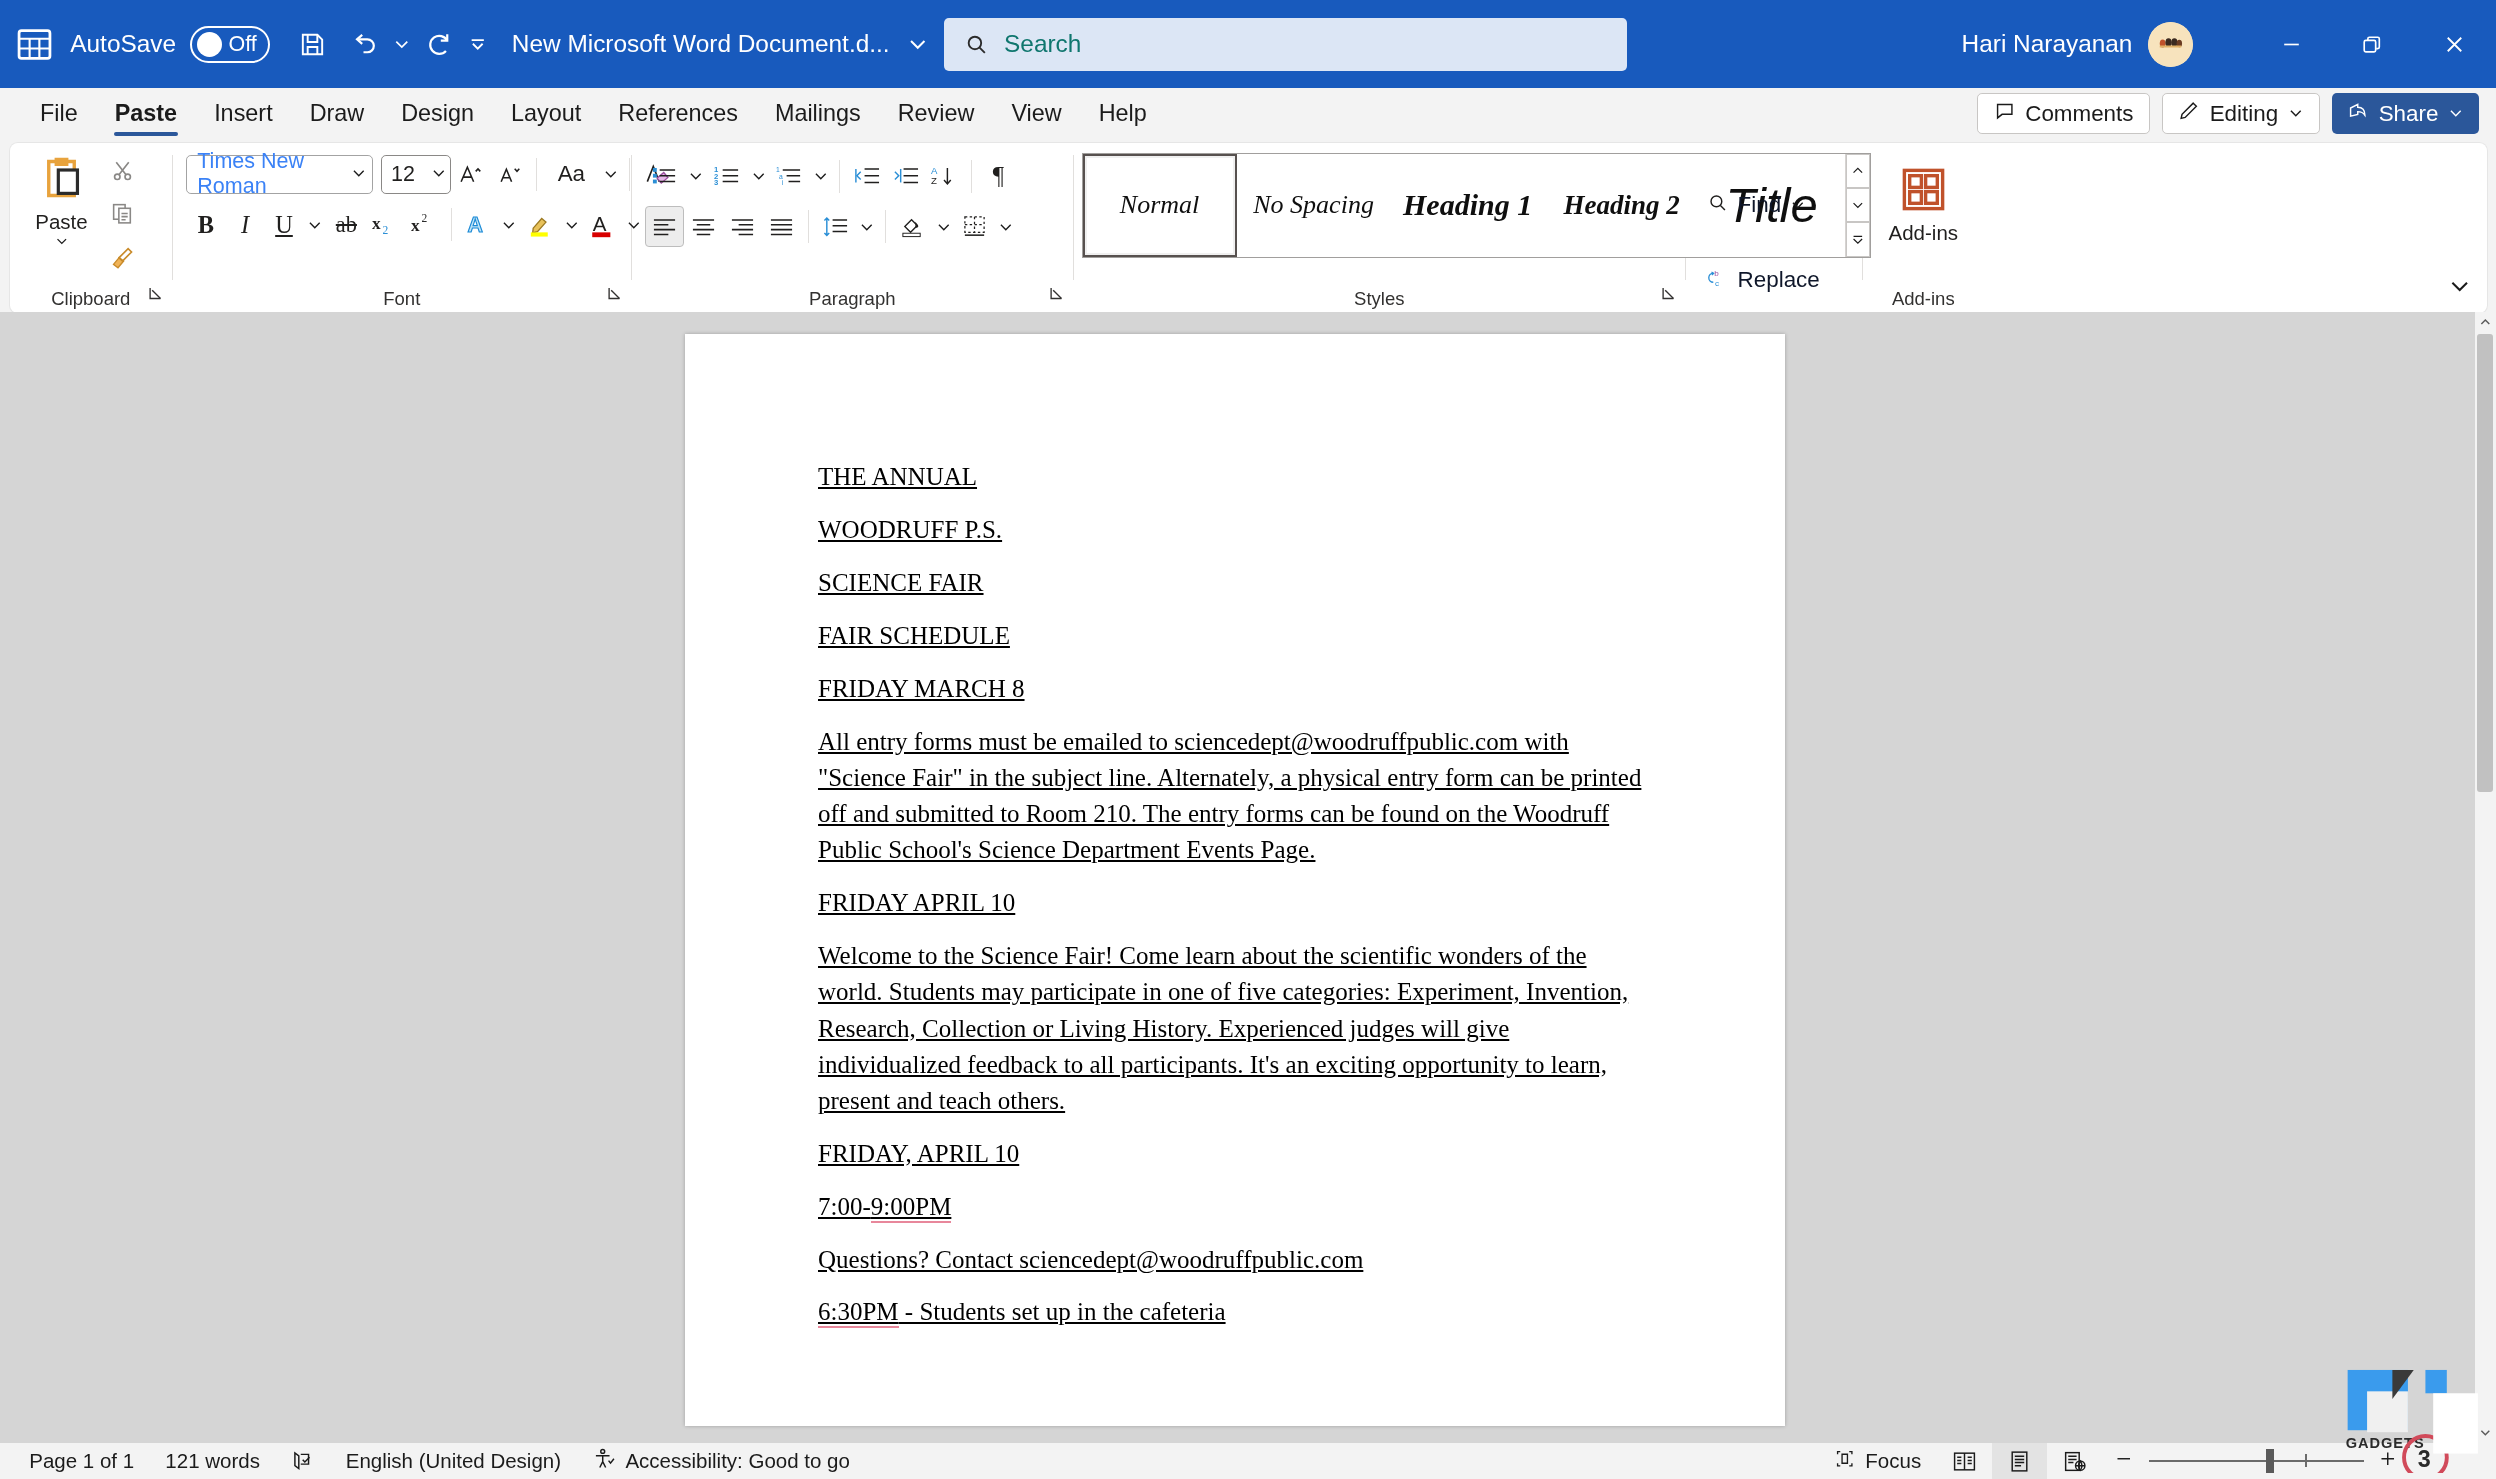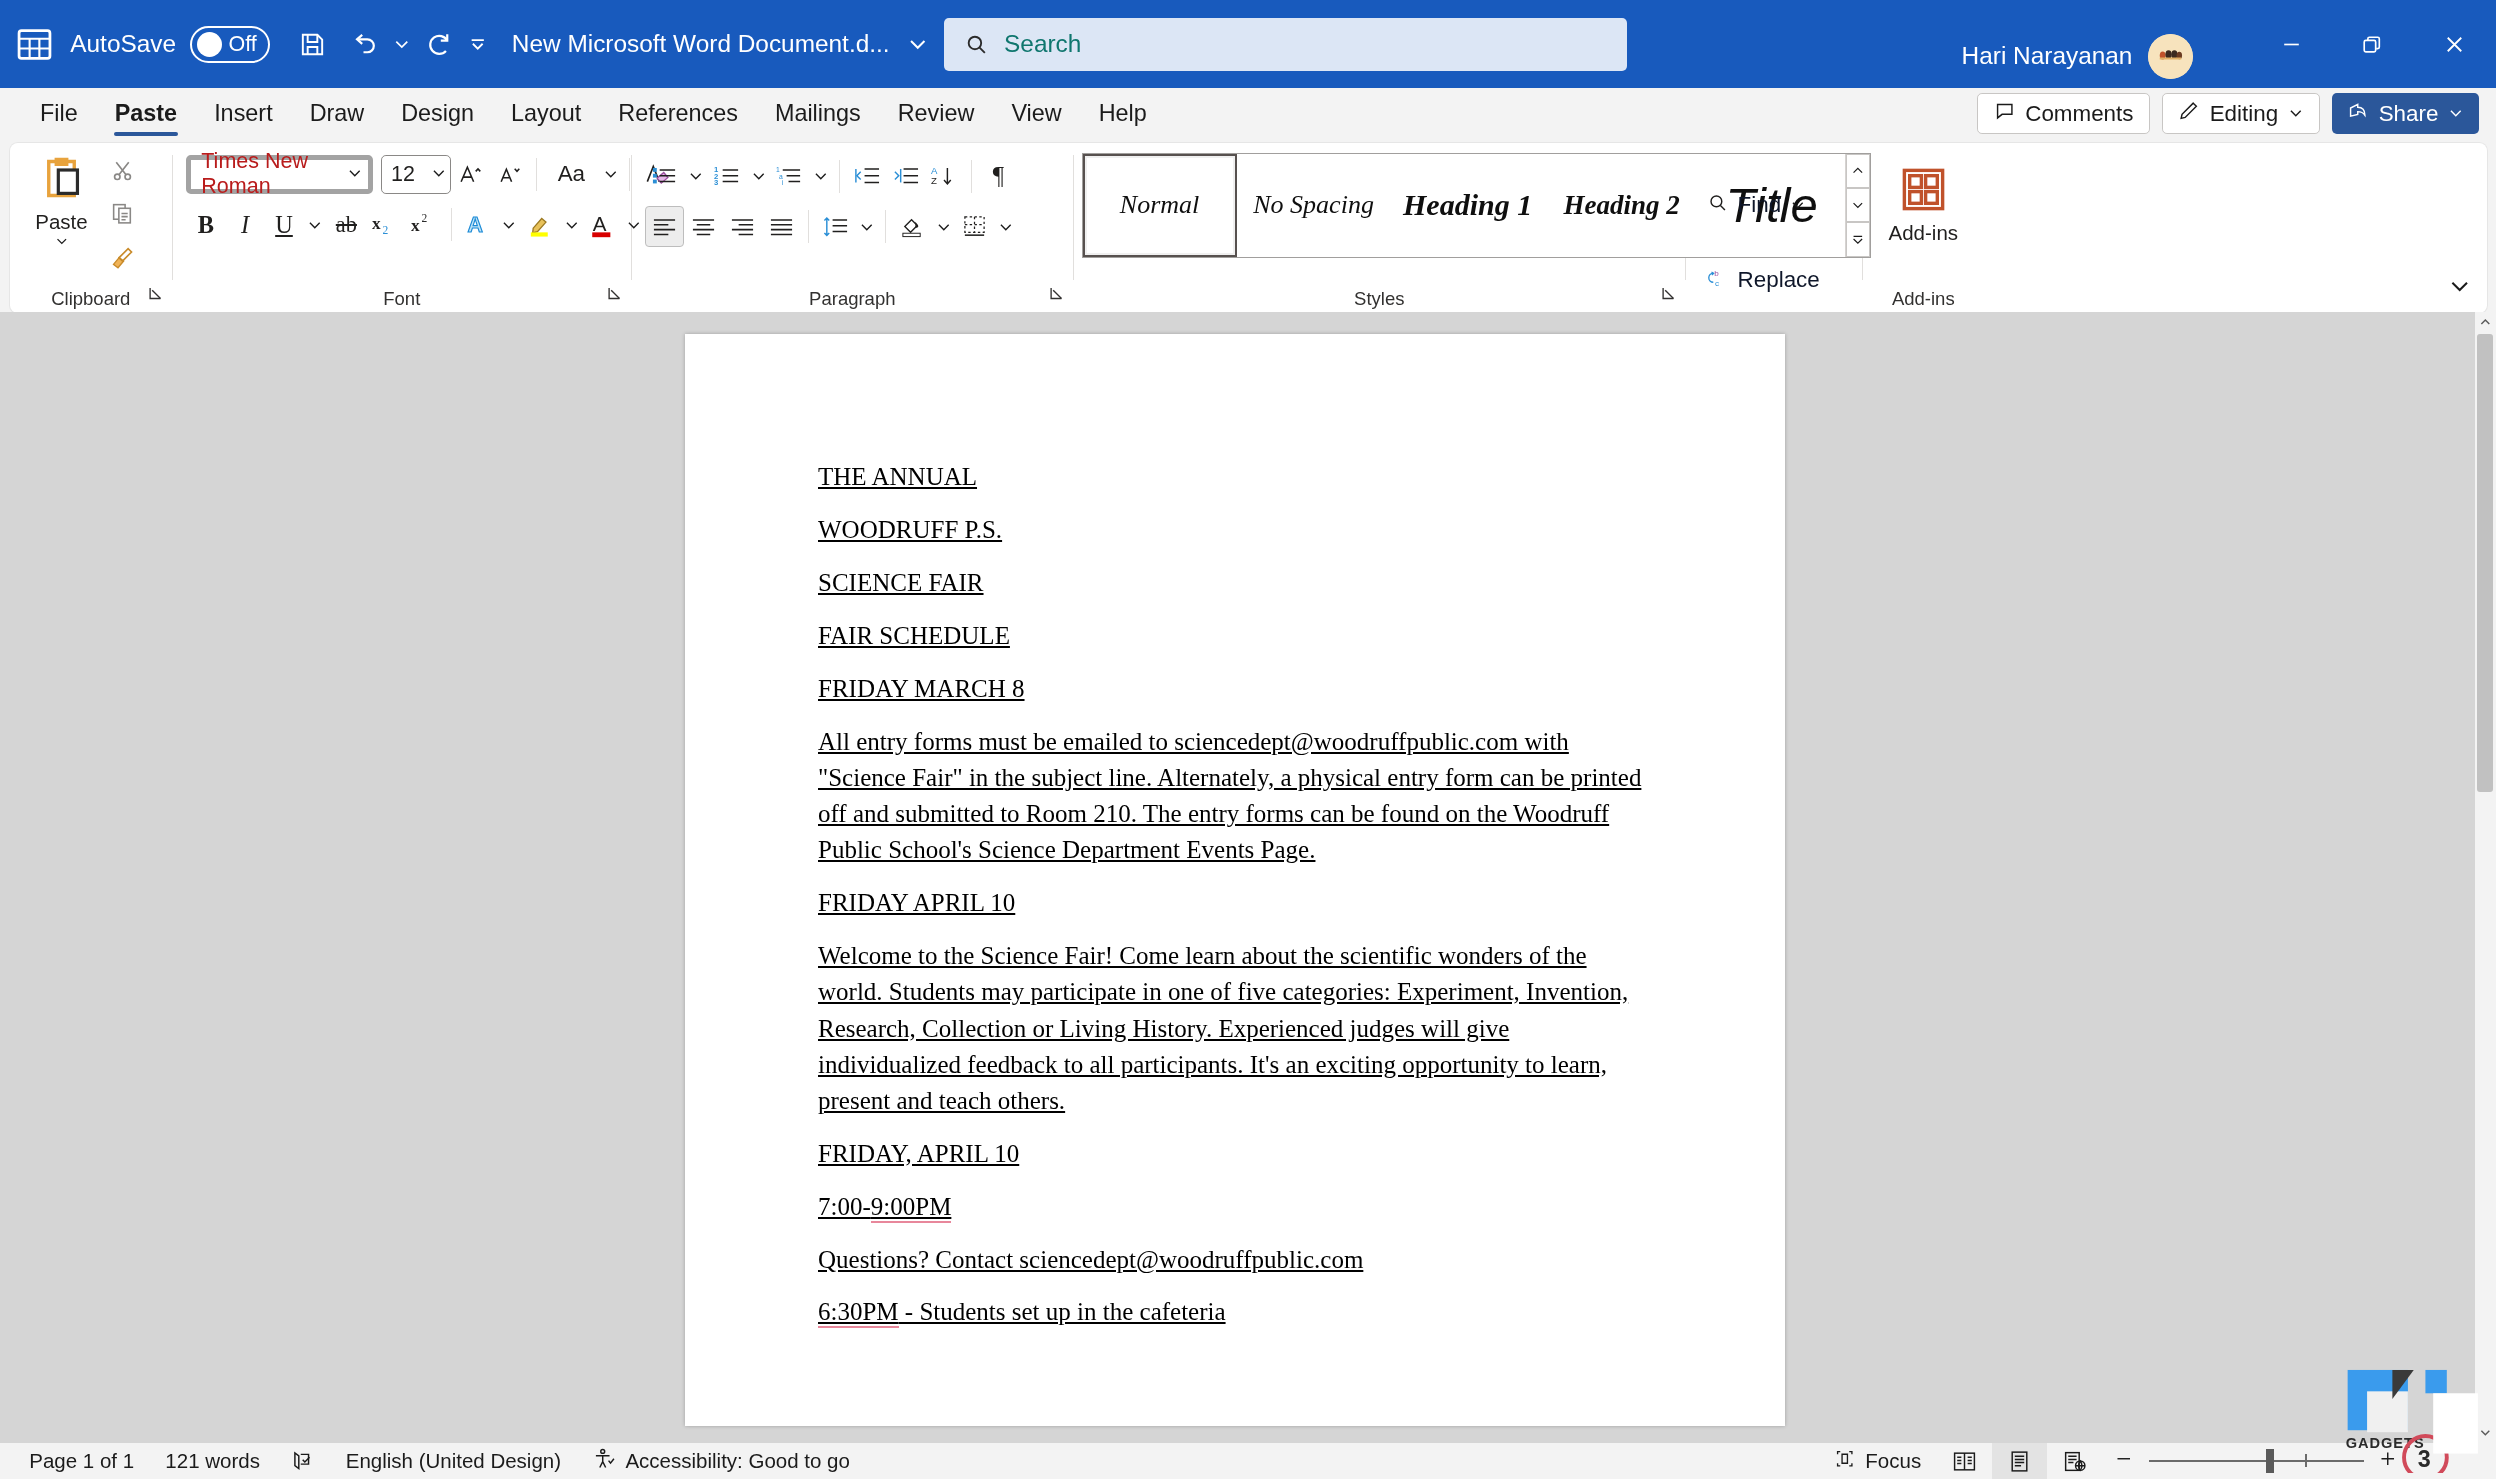--- a/index.html
+++ b/index.html
@@ -36,21 +36,21 @@
   }
   .title-caret { margin-left: 17.6px; display:flex; align-items:center; }
   .search-box {
     position: absolute; left: 944px; top: 17.6px; width: 683px; height: 53px;
     background: #dce6f5; border-radius: 4.9px; display: flex; align-items: center;
     padding-left: 19.5px; color: #1b1b1b;
   }
   .search-box .sicon { margin-right: 15.6px; display:flex; }
   .search-txt { font-size: 24.4px; color: #0f766e; }
   .acct {
-    position: absolute; right: 304px; top: 12px; height: 88px;
+    position: absolute; right: 304px; top: 0; height: 88px;
     display: flex; align-items: center; gap: 15.6px;
   }
   .acct-name { font-size: 24.4px; }
   .avatar {
     width: 45px; height: 45px; border-radius: 50%; background: #f7e3bd;
     display: flex; align-items: center; justify-content: center; overflow: hidden;
   }
   .wincontrols { position: absolute; right: 0; top: 0; height: 88px; display: flex; }
   .wc { width: 80px; height: 88px; display: flex; align-items: center; justify-content: center; }
   .wc:last-child { width: 86px; }
@@ -107,23 +107,23 @@
   .ctrl-caret { width: 23.4px; height: 43px; }
   .vsep { width: 1px; height: 33px; background: #e1dfdd; margin: 0 6.8px; }
 
   .bigbtn {
     width: 76px; display: flex; flex-direction: column; align-items: center;
     padding-top: 3.9px;
   }
   .bigbtn .lbl { font-size: 20.5px; color: #201f1e; margin-top: 2px; }
 
   .fontname {
-    width: 187px; height: 39px; border: 5px solid #a3a3a3; border-radius: 4.9px;
+    width: 187px; height: 39px; border: 1px solid #a3a3a3; border-radius: 4.9px;
     background:#fff; display: flex; align-items: center; padding: 0 5.9px 0 9.8px;
-    font-size: 21.5px; color: #b91c1c; justify-content: space-between;
+    font-size: 21.5px; color: #3b82f6; justify-content: space-between;
   }
   .fontsize {
     width: 70px; height: 39px; border: 1px solid #8a8886; border-radius: 4.9px;
     background:#fff; display: flex; align-items: center; padding: 0 3.9px 0 8.8px;
     font-size: 21.5px; color: #201f1e; justify-content: space-between; margin-left: 7.8px;
   }
   .fbtn {
     width: 39px; height: 41px; display: flex; align-items: center;
     justify-content: center; font-size: 24.4px; color: #201f1e;
   }

